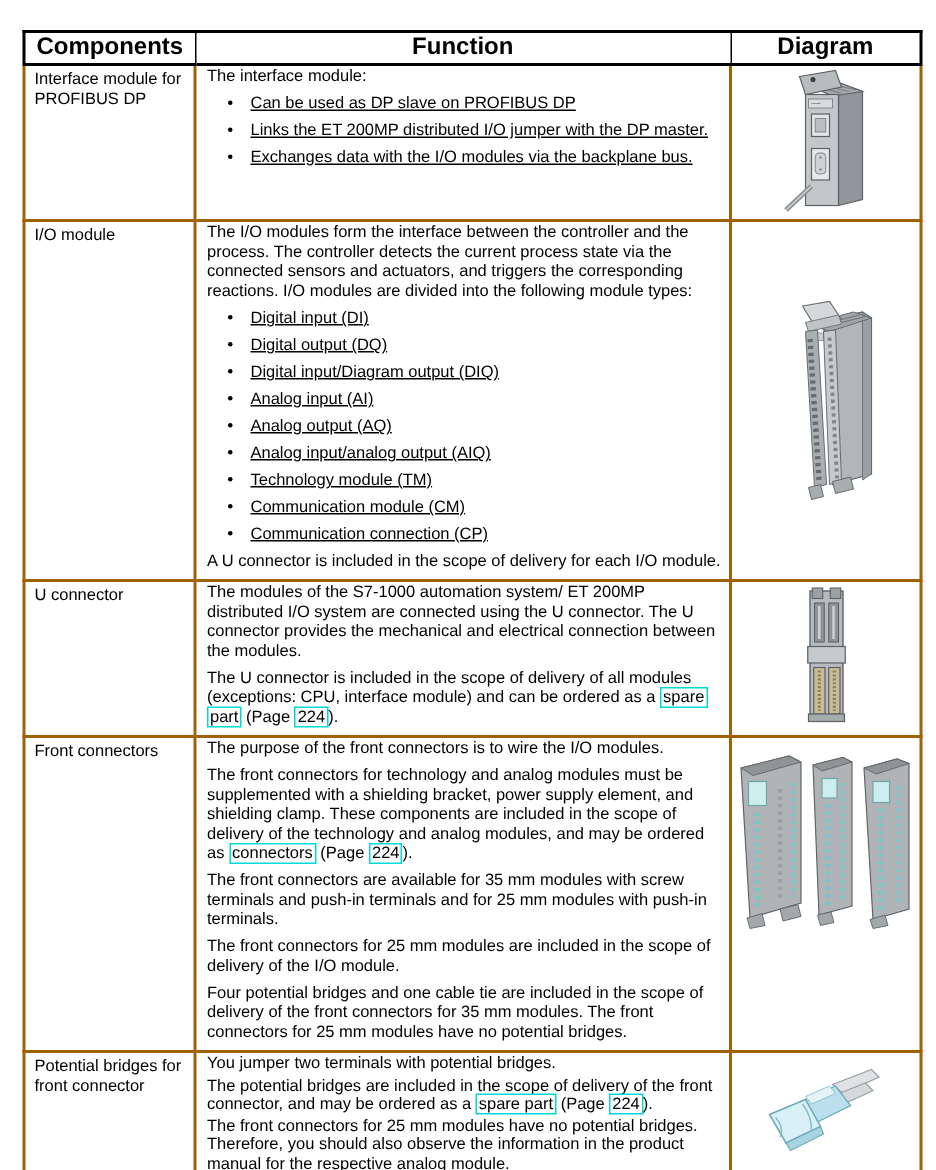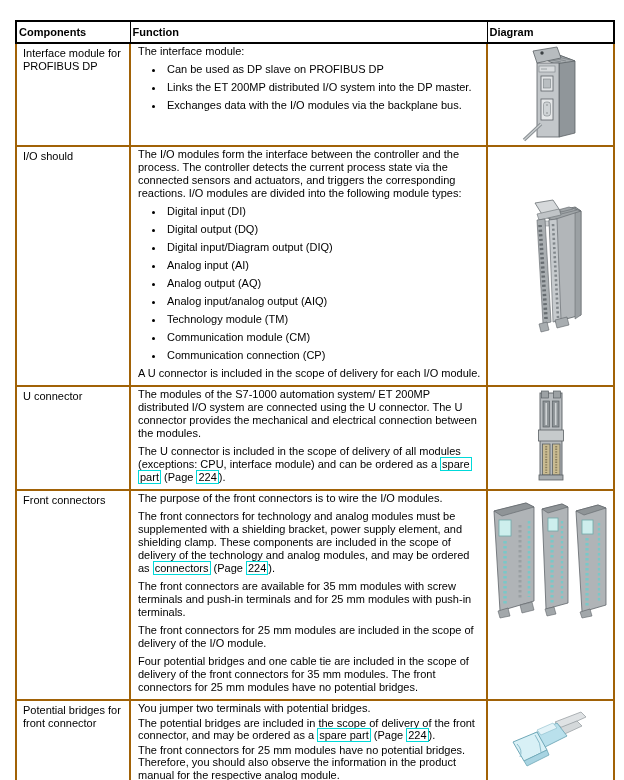--- a/index.html
+++ b/index.html
@@ -19,42 +19,43 @@
     table-layout: fixed;
     border: 2px solid #000;
   }
   col.col-components { width: 114px; }
   col.col-function   { width: 357px; }
   col.col-diagram    { width: 127px; }
 
   thead th {
     border: 1px solid #000;
     border-bottom: 2px solid #000;
-    font-size: 11px; font-weight: bold;
-    text-align: left;
+    font-size: 16px; font-weight: bold;
+    text-align: center;
     height: 18px;
     padding: 1px 2px;
     vertical-align: middle;
   }
   tbody td {
     border: 2px solid #a16207;
     vertical-align: top;
     font-size: 11px;
     line-height: 13px;
     overflow: hidden;
   }
   td.cell-component { padding: 3px 4px 0 6px; }
   td.cell-function  { padding: 1px 5px 0 7px; }
   td.cell-diagram   { padding: 0 2px; text-align: center; }
 
   .cell-function p { margin: 0 0 5px 0; }
   .cell-function ul.bullets {
     margin: 1px 0 5px 0;
     padding-left: 27px;
     list-style-type: disc;
+    text-decoration: underline;
   }
   .cell-function ul.bullets li { margin: 0 0 5px 0; padding-left: 2px; }
 
   tr.compact td.cell-function p { margin-bottom: 2px; line-height: 12.6px; }
 
   .linkbox {
     border: 1px solid var(--link-color, #00d9d9);
     padding: 0 1px;
     box-decoration-break: clone;
     -webkit-box-decoration-break: clone;
@@ -85,21 +86,21 @@
         <th>Diagram</th>
       </tr>
     </thead>
     <tbody>
         <tr style="height: 100px;">
           <td class="cell-component">Interface module for PROFIBUS DP</td>
           <td class="cell-function">
             <p>The interface module:</p>
             <ul class="bullets">
               <li>Can be used as DP slave on PROFIBUS DP</li>
-              <li>Links the ET 200MP distributed I/O system into the DP master.</li>
+              <li>Links the ET 200MP distributed I/O jumper with the DP master.</li>
               <li>Exchanges data with the I/O modules via the backplane bus.</li>
             </ul>
           </td>
           <td class="cell-diagram">
   <span class="diag diag-interface">
     <svg width="72" height="97" viewBox="0 0 72 97">
       <polygon points="44,10 60,16 60,88 44,92" fill="#90969a" stroke="#5c6266" stroke-width="0.8"></polygon>
       <polygon points="24,12 44,10 60,16 40,19" fill="#a7acaf" stroke="#5c6266" stroke-width="0.8"></polygon>
       <line x1="28" y1="13" x2="46" y2="17" stroke="#777d81" stroke-width="0.7"></line>
       <line x1="33" y1="12" x2="51" y2="16" stroke="#777d81" stroke-width="0.7"></line>
@@ -115,21 +116,21 @@
       <rect x="28.5" y="57" width="7" height="14" rx="2.5" fill="#cfd3d5" stroke="#7a8084" stroke-width="0.6"></rect>
       <circle cx="32" cy="60" r="0.8" fill="#85898c"></circle>
       <circle cx="32" cy="68" r="0.8" fill="#85898c"></circle>
       <path d="M26,79 L9,95" stroke="#8a9094" stroke-width="3.4" fill="none"></path>
       <path d="M26,79 L9,95" stroke="#cdd1d3" stroke-width="1.1" fill="none"></path>
     </svg>
   </span>
 </td>
         </tr>
         <tr style="height: 239px;">
-          <td class="cell-component">I/O should</td>
+          <td class="cell-component">I/O module</td>
           <td class="cell-function">
             <p>The I/O modules form the interface between the controller and the process. The controller detects the current process state via the connected sensors and actuators, and triggers the corresponding reactions. I/O modules are divided into the following module types:</p>
             <ul class="bullets">
               <li>Digital input (DI)</li>
               <li>Digital output (DQ)</li>
               <li>Digital input/Diagram output (DIQ)</li>
               <li>Analog input (AI)</li>
               <li>Analog output (AQ)</li>
               <li>Analog input/analog output (AIQ)</li>
               <li>Technology module (TM)</li>

